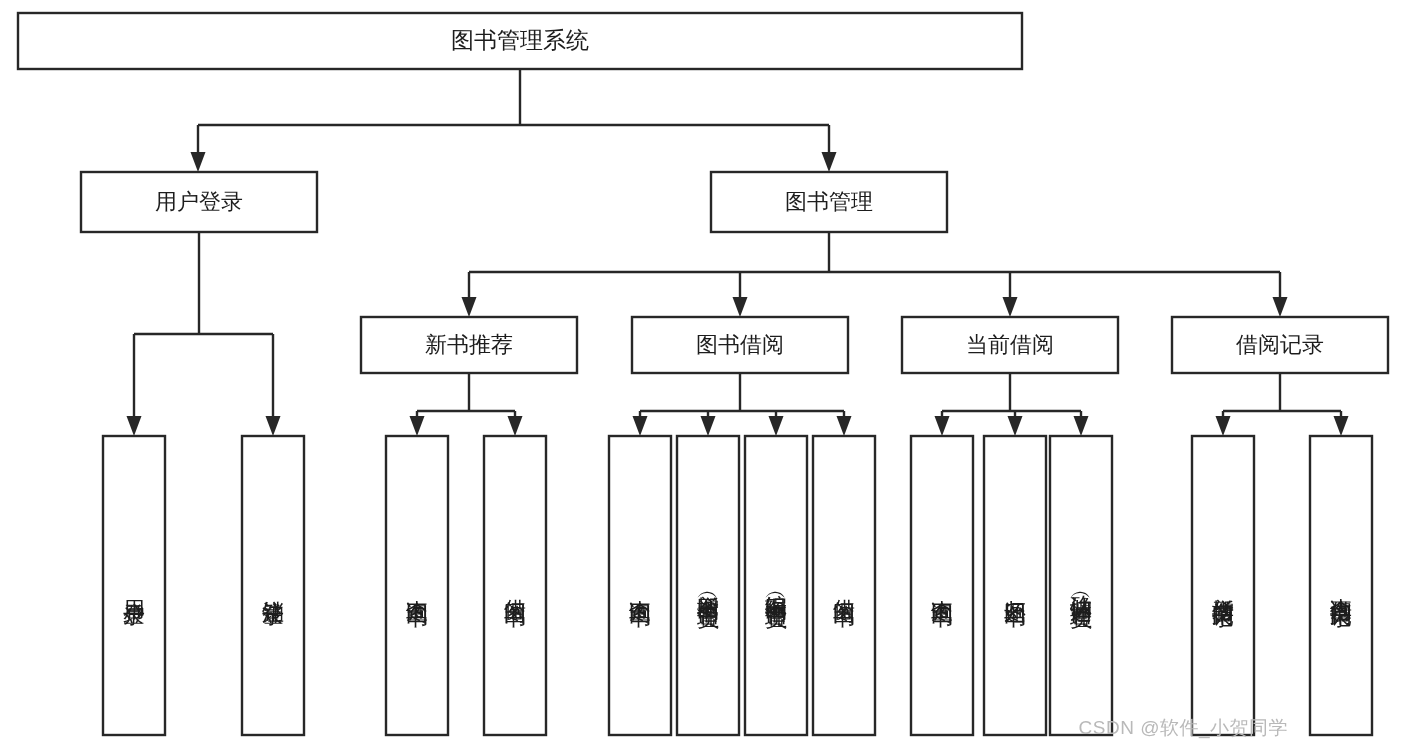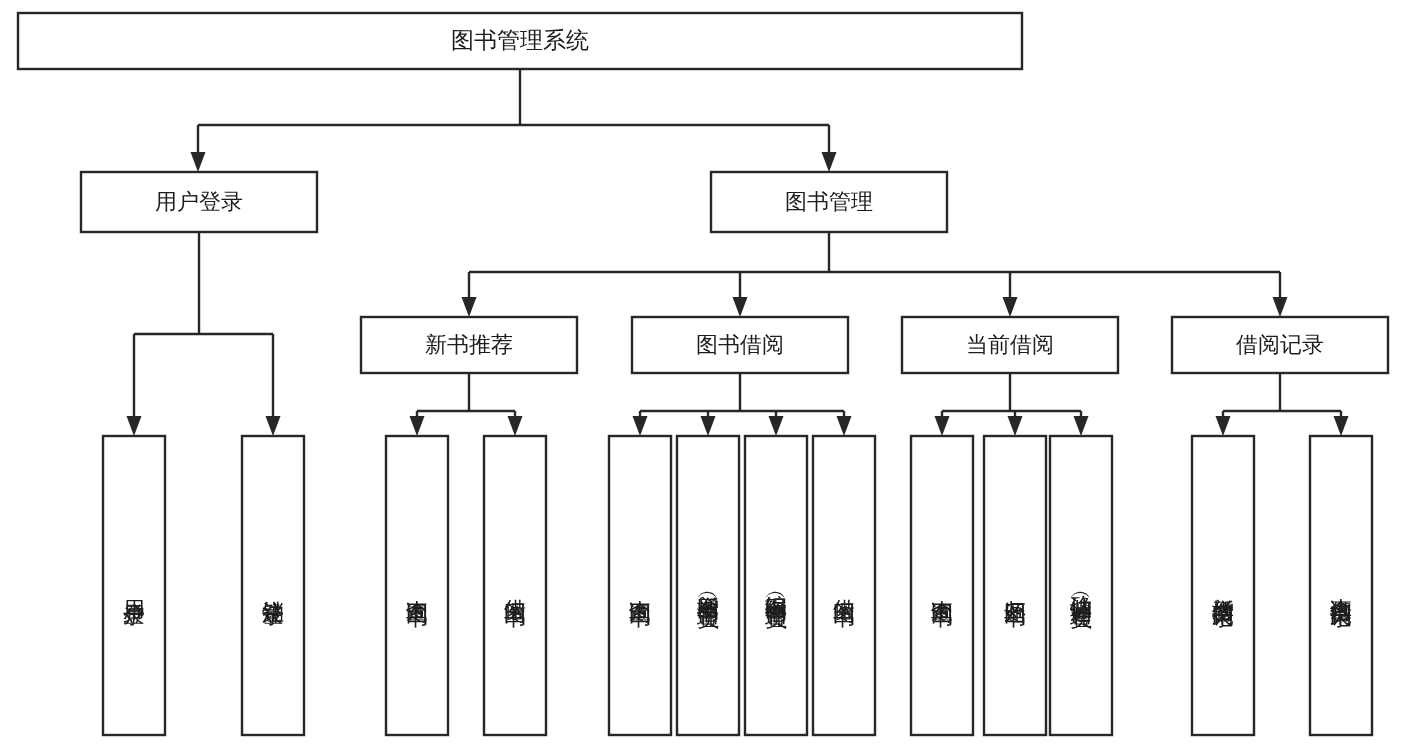--- a/index.html
+++ b/index.html
@@ -179,13 +179,14 @@
       <div class="vert-label" style="left: 677px; top: 436px; width: 62px; height: 299px;">新增图书（管理员）</div>
       <div class="vert-label" style="left: 745px; top: 436px; width: 62px; height: 299px;">编辑图书（管理员）</div>
       <div class="vert-label" style="left: 813px; top: 436px; width: 62px; height: 299px;">借阅图书</div>
       <div class="vert-label" style="left: 911px; top: 436px; width: 62px; height: 299px;">查询图书</div>
       <div class="vert-label" style="left: 984px; top: 436px; width: 62px; height: 299px;">归还图书</div>
       <div class="vert-label" style="left: 1050px; top: 436px; width: 62px; height: 299px;">确认归还（管理员）</div>
       <div class="vert-label" style="left: 1192px; top: 436px; width: 62px; height: 299px;">新增借阅记录</div>
       <div class="vert-label" style="left: 1310px; top: 436px; width: 62px; height: 299px;">查询借阅记录</div>
     </div>
 
+  <div class="watermark">CSDN @软件_小贺同学</div>
 </div>
 
 </body></html>

